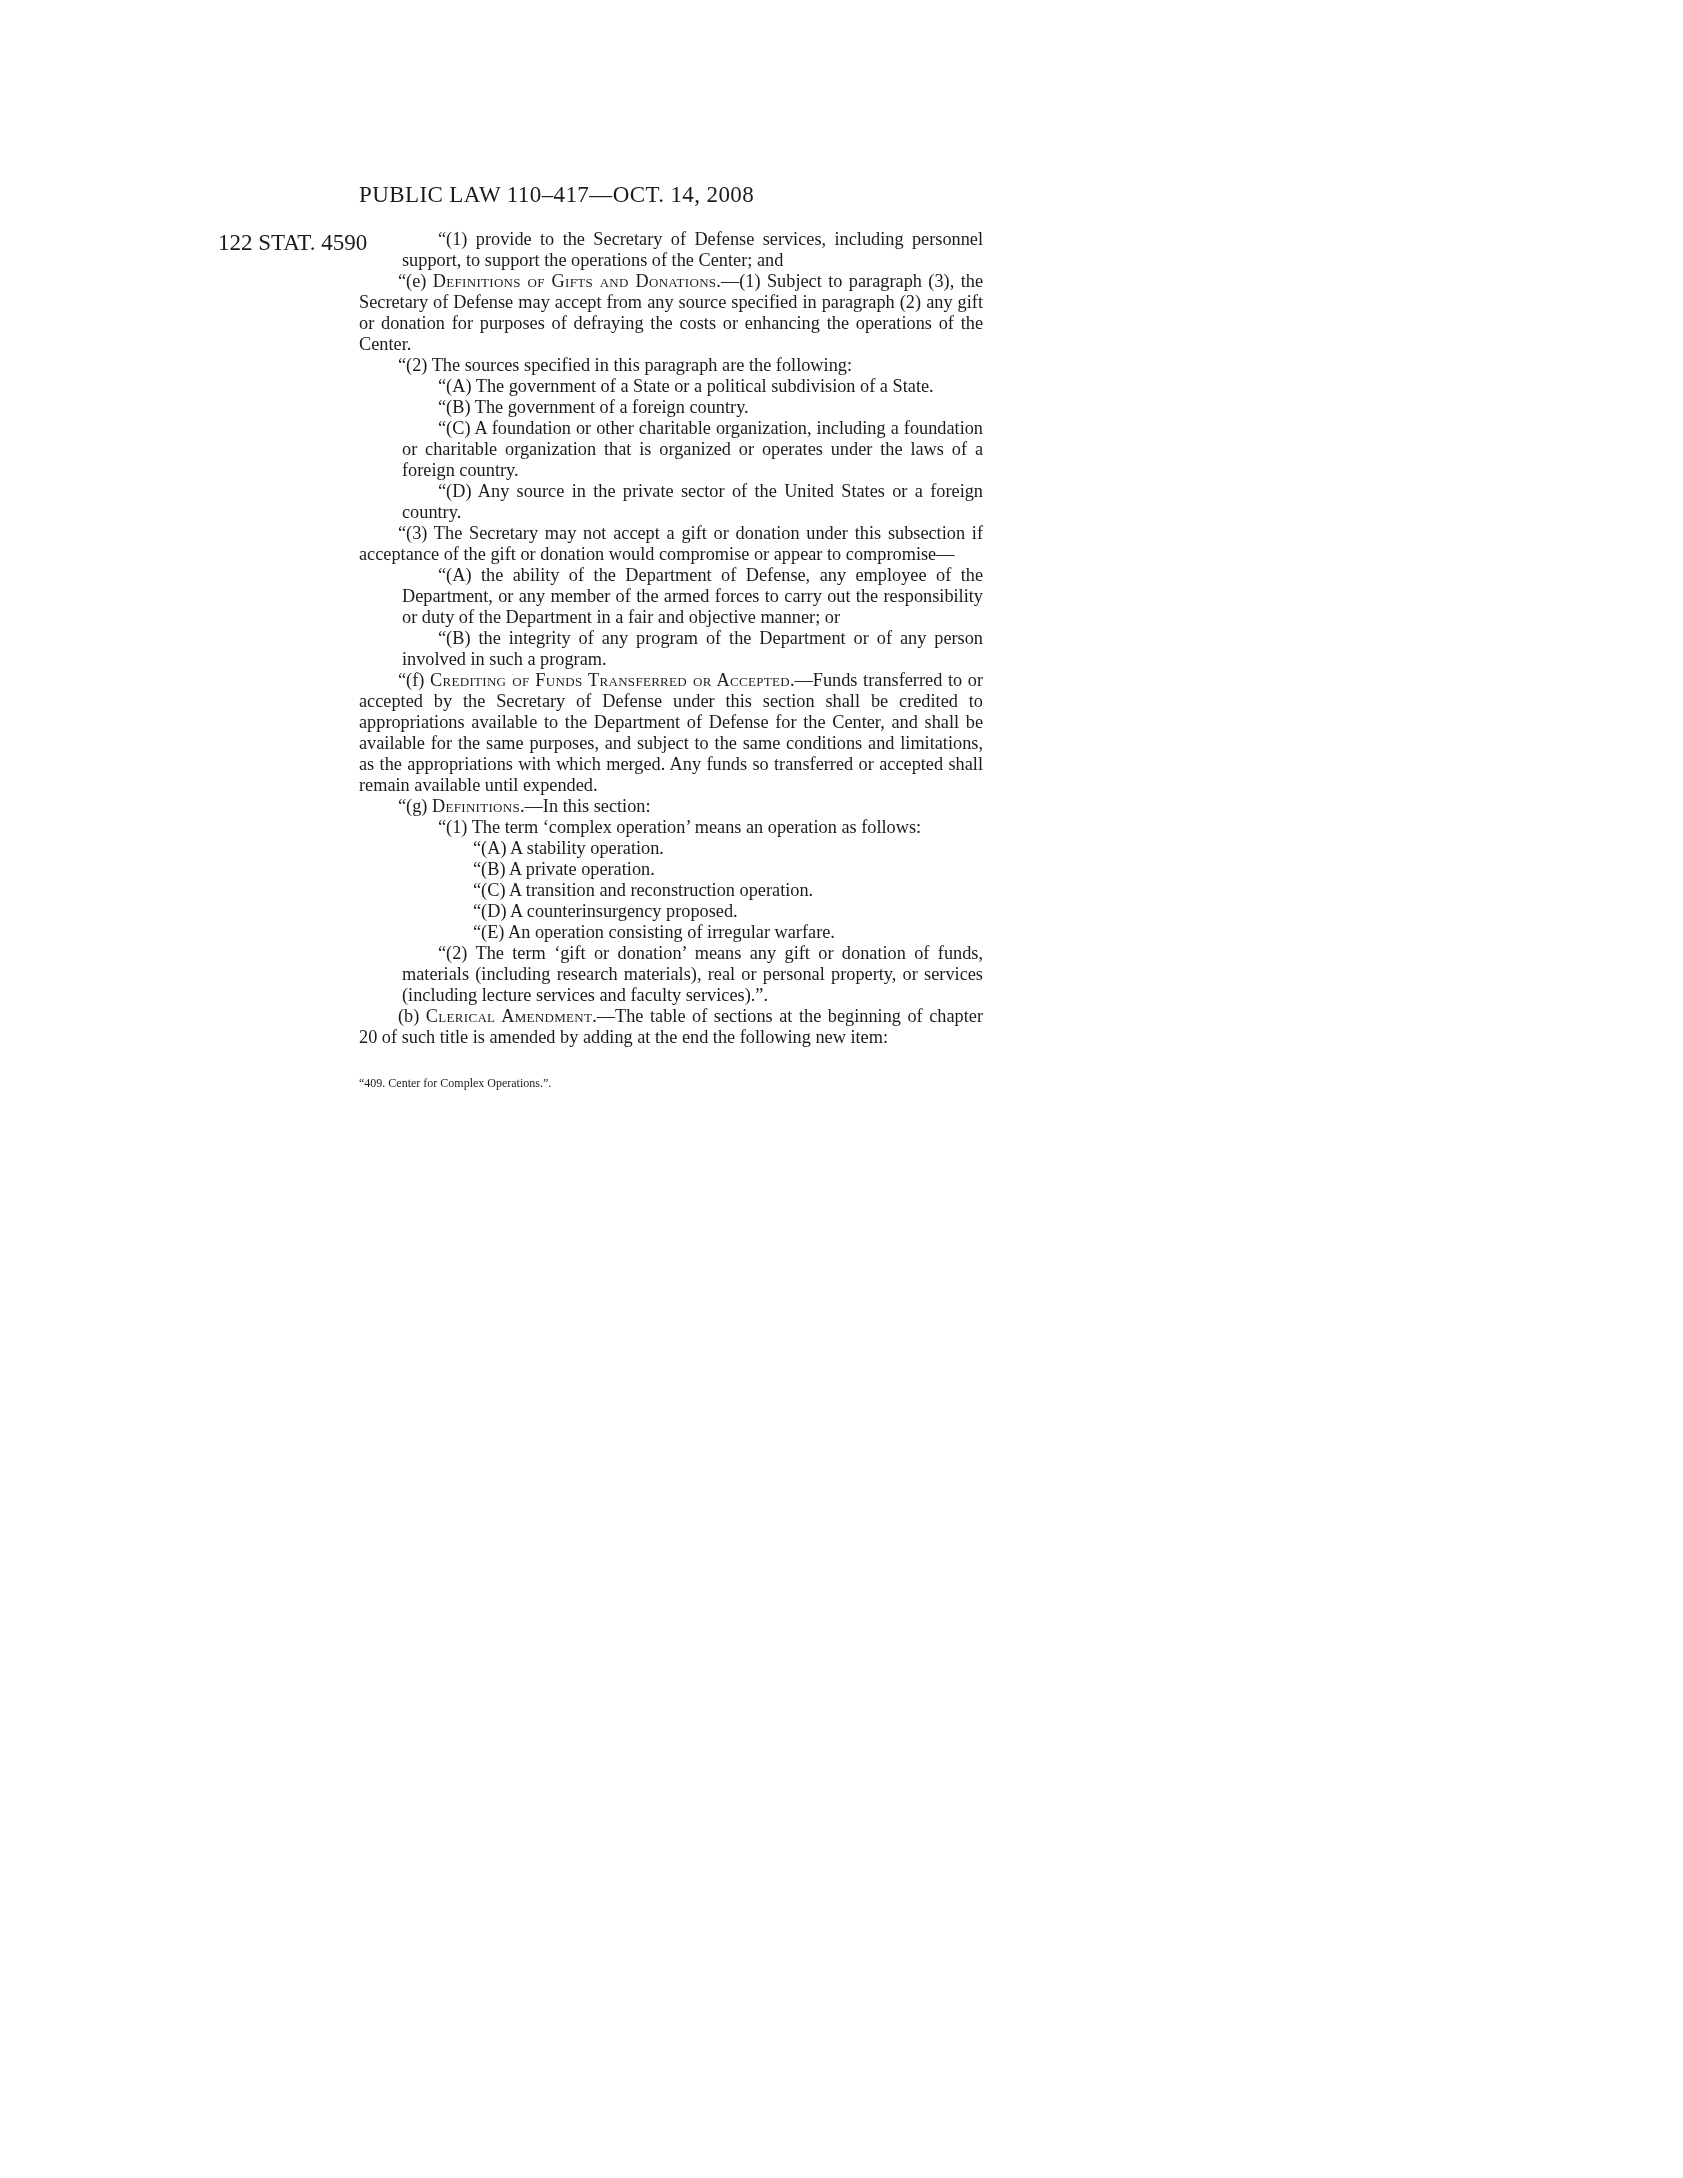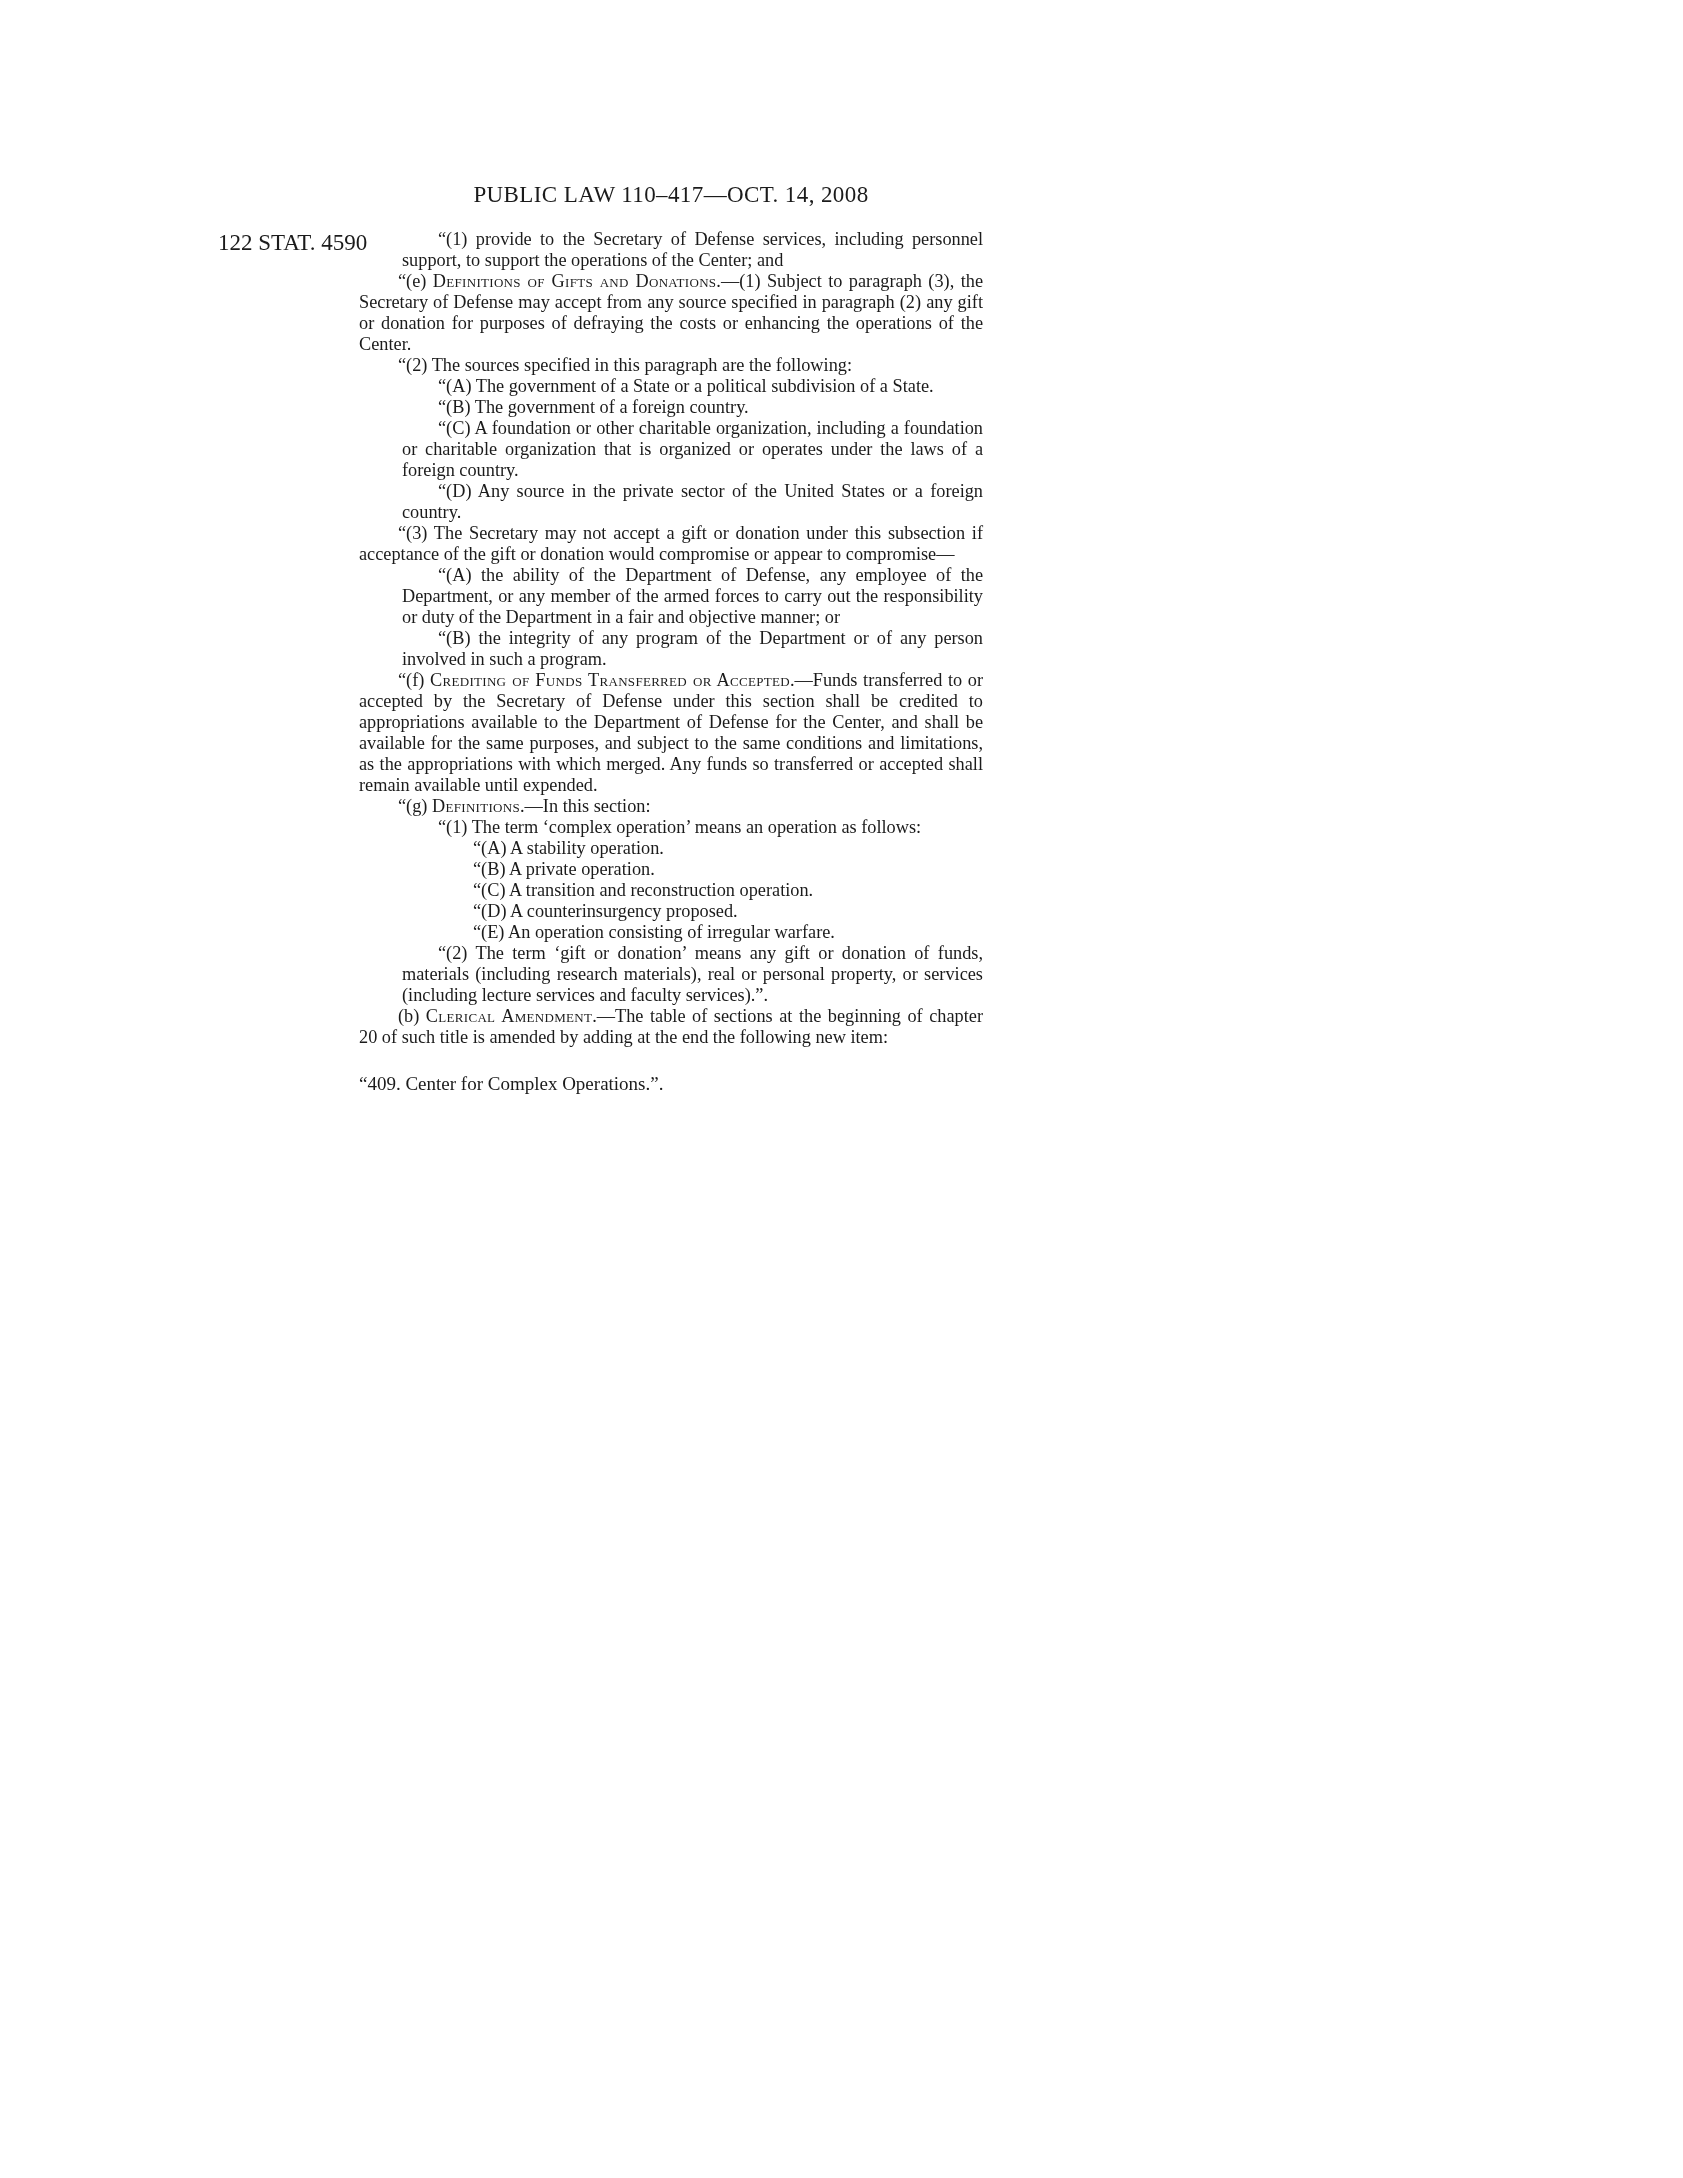--- a/index.html
+++ b/index.html
@@ -13,35 +13,35 @@
     color: var(--ink);
     overflow: hidden;
   }
   .header { position: absolute; top: 182px; left: 0; width: 100%; height: 30px; }
   .stat-number {
     position: absolute; left: 218px; top: 0;
     font-size: 23px; white-space: nowrap; margin-top: 48px;
   }
   .law-title {
     position: absolute; left: 359px; top: 0; width: 624px;
-    text-align: center; font-size: 23px; letter-spacing: 0.4px; white-space: nowrap;
+    text-align: left; font-size: 23px; letter-spacing: 0.4px; white-space: nowrap;
   }
   .doc-body {
     position: absolute; left: 359px; top: 229px; width: 624px;
     font-size: 18.3px; line-height: 21px;
   }
   .para { text-align: justify; text-align-last: left; }
   
   .lvl1 { text-indent: 39px; }
   
   .lvl2 { margin-left: 43px; text-indent: 36px; }
   
   .lvl3 { margin-left: 39px; text-indent: 75px; }
   .smallcaps { font-variant: small-caps; letter-spacing: 0.3px; }
-  .note { margin-top: 26px; font-size: 19px; line-height: 19px; text-indent: 0; }
+  .note { margin-top: 26px; font-size: 12px; line-height: 19px; text-indent: 0; }
 </style>
 </head>
 <body>
 
 <div class="page">
   <div class="header">
     <span class="stat-number">122 STAT. 4590</span>
     <span class="law-title">PUBLIC LAW 110–417—OCT. 14, 2008</span>
   </div>
   <div class="doc-body">

